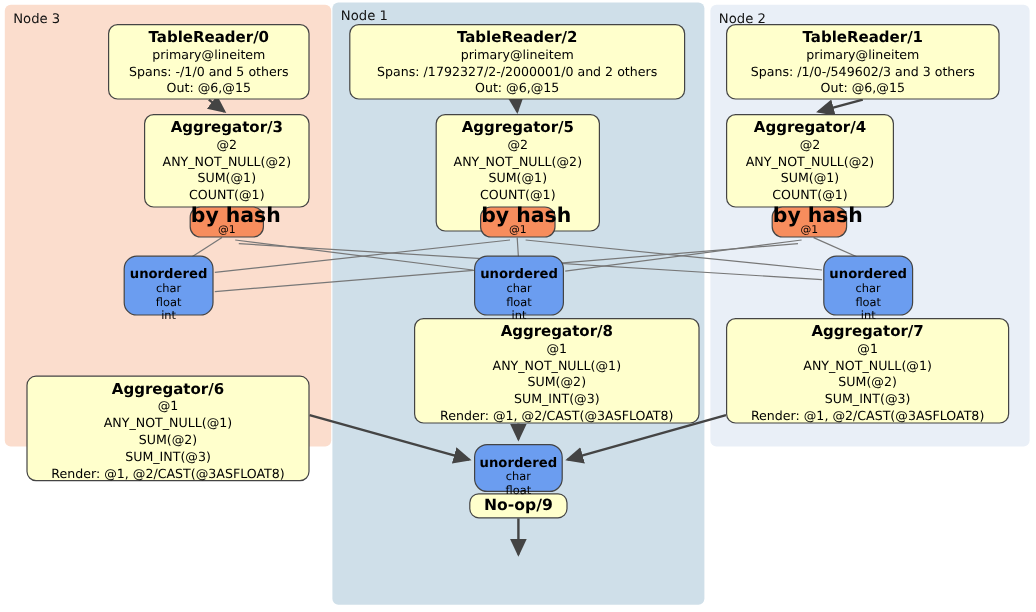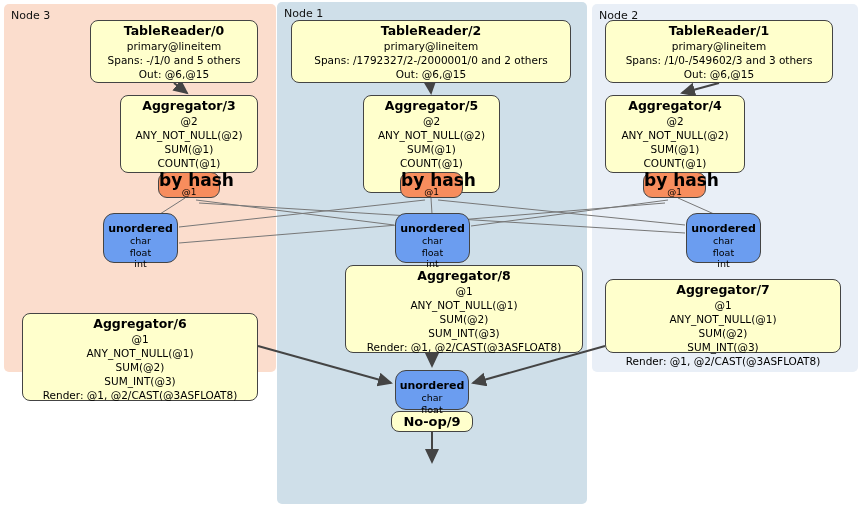--- a/index.html
+++ b/index.html
@@ -158,21 +158,21 @@
     <div class="line">Render: @1, @2/CAST(@3ASFLOAT8)</div>
   </div>
   <div class="box" style="left:313px;top:265px;width:238px;height:88px;margin-left:32px;">
     <div class="title">Aggregator/8</div>
     <div class="line">@1</div>
     <div class="line">ANY_NOT_NULL(@1)</div>
     <div class="line">SUM(@2)</div>
     <div class="line">SUM_INT(@3)</div>
     <div class="line">Render: @1, @2/CAST(@3ASFLOAT8)</div>
   </div>
-  <div class="box" style="left:605px;top:279px;width:236px;height:74px;">
+  <div class="box" style="left:605px;top:265px;width:236px;height:88px;">
     <div class="title">Aggregator/7</div>
     <div class="line">@1</div>
     <div class="line">ANY_NOT_NULL(@1)</div>
     <div class="line">SUM(@2)</div>
     <div class="line">SUM_INT(@3)</div>
     <div class="line">Render: @1, @2/CAST(@3ASFLOAT8)</div>
   </div>
 
   <div class="box sync" style="left:395px;top:370px;width:74px;height:40px;">
     <div class="title">unordered</div>

